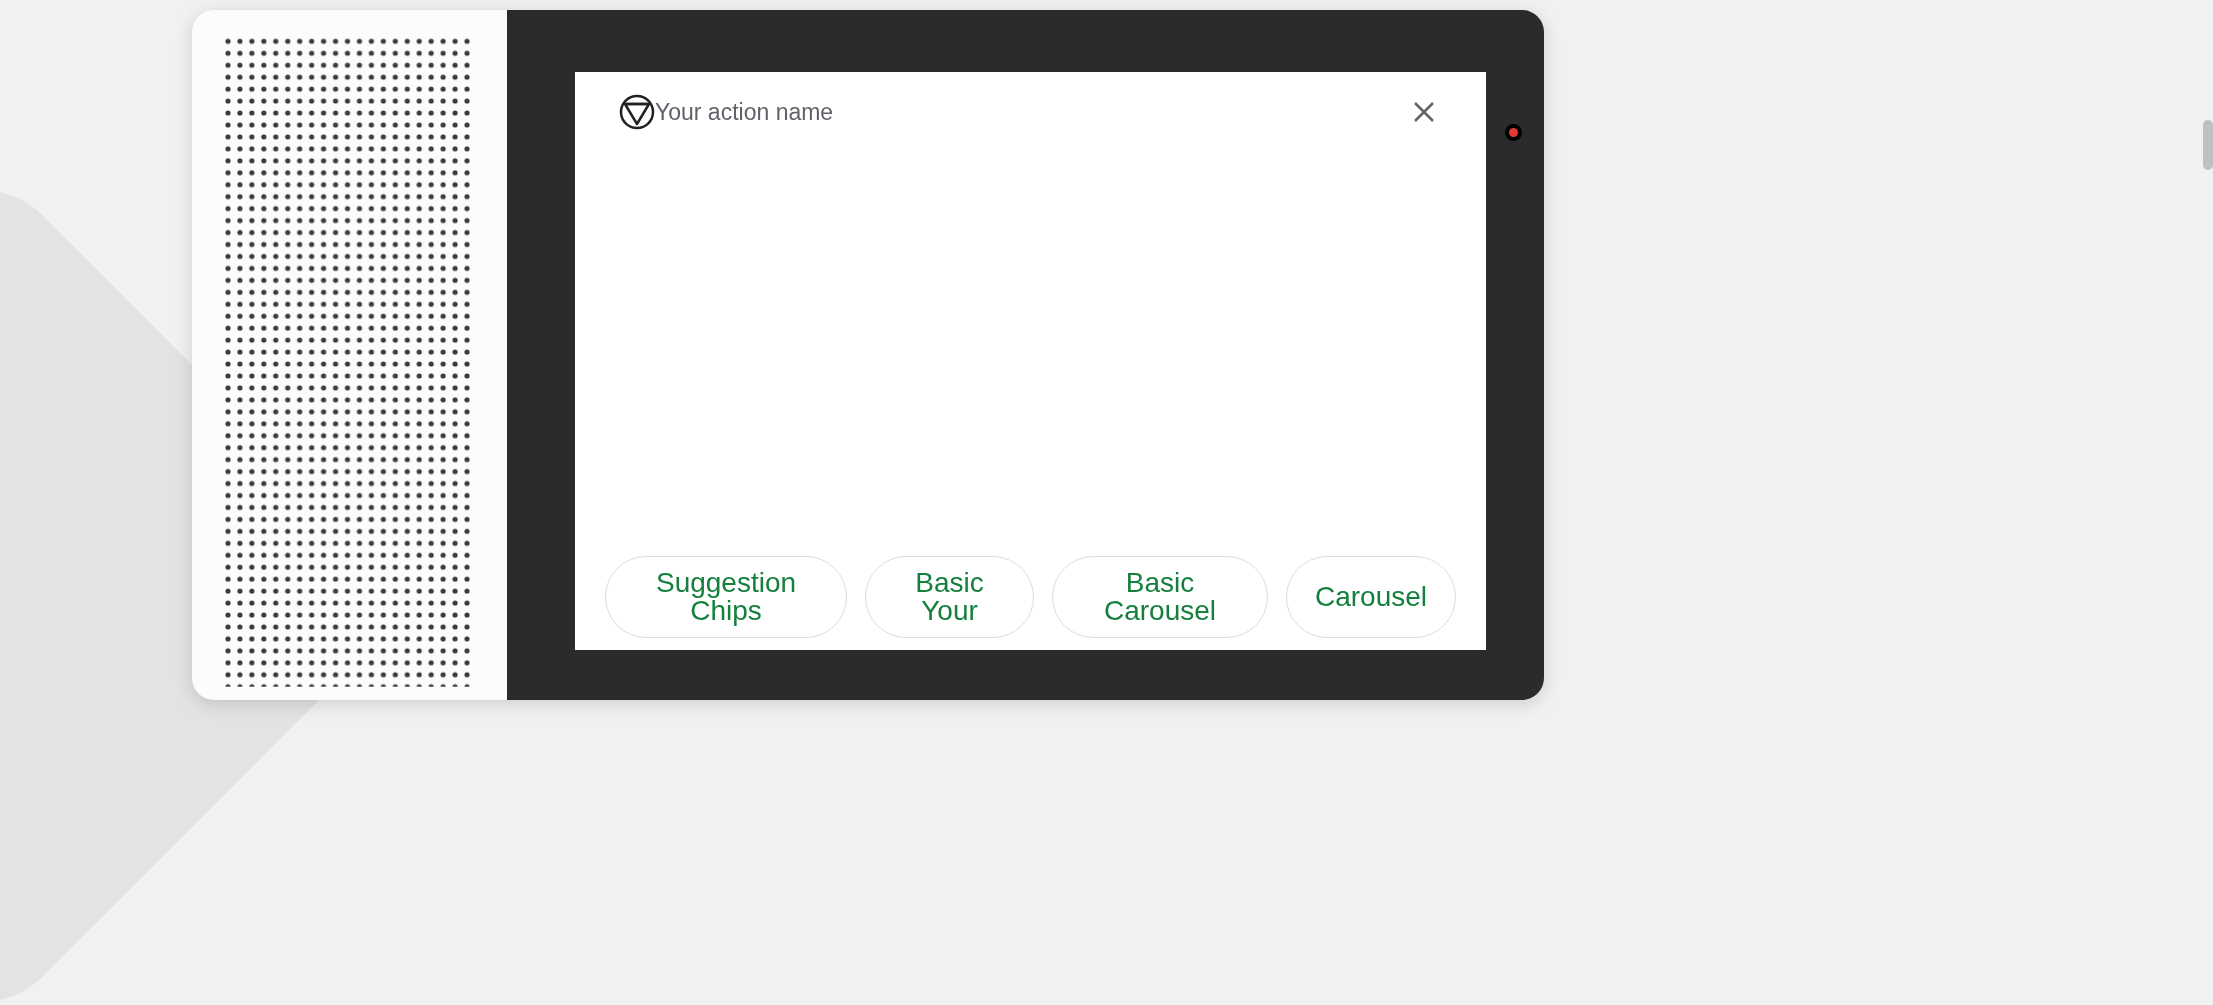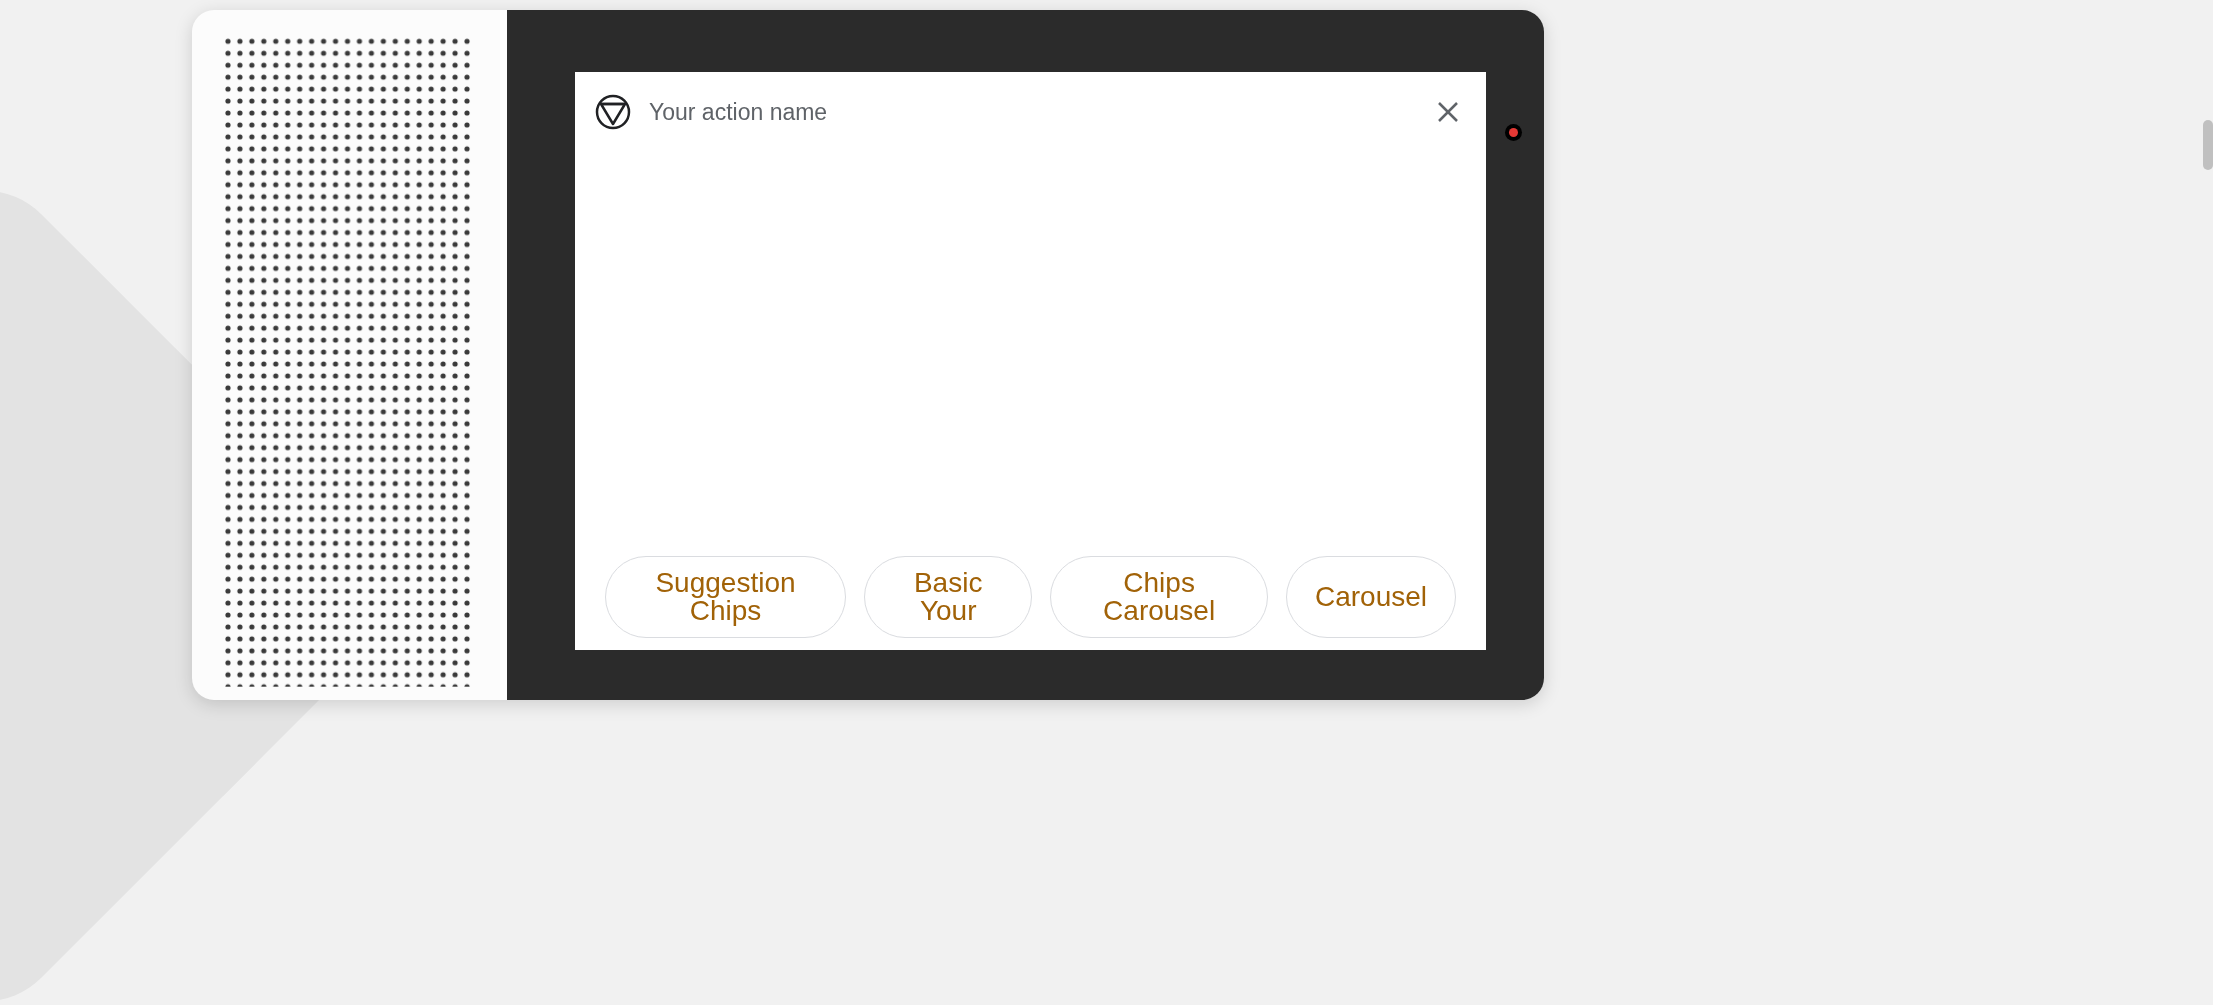--- a/index.html
+++ b/index.html
@@ -84,22 +84,21 @@
     bottom:50px;
     background:#ffffff;
     display:flex;
     flex-direction:column;
   }
 
   
   .card-header{
     display:flex;
     align-items:center;
-    padding:22px 20px;
-    gap:18px;
+    padding:22px 44px;
   }
   .action-icon{
     width:36px;height:36px;flex:0 0 auto;
   }
   .action-title{
     font-size:23px;
     color:#5f6368;
     font-weight:400;
     flex:1 1 auto;
   }
@@ -115,21 +114,21 @@
 
   
   .chips-row{
     display:flex;
     gap:18px;
     padding:0 30px 12px;
   }
   .chip{
     border:1px solid #dadce0;
     background:#fff;
-    color:#a16207;
+    color:#15803d;
     font-size:28px;
     font-weight:400;
     padding:12px 28px;
     border-radius:999px;
     cursor:pointer;
     line-height:1;
     font-family:inherit;
   }
 
   
@@ -185,21 +184,21 @@
             </svg>
           </span>
         </button>
       </div>
 
       <div class="card-body"></div>
 
       <div class="chips-row">
         <button class="chip">Suggestion Chips</button>
         <button class="chip">Basic Your</button>
-        <button class="chip">Chips Carousel</button>
+        <button class="chip">Basic Carousel</button>
         <button class="chip">Carousel</button>
       </div>
 
     </div>
   </div>
 </div>
 
 <div class="scrollbar"></div>
 
 </body></html>

